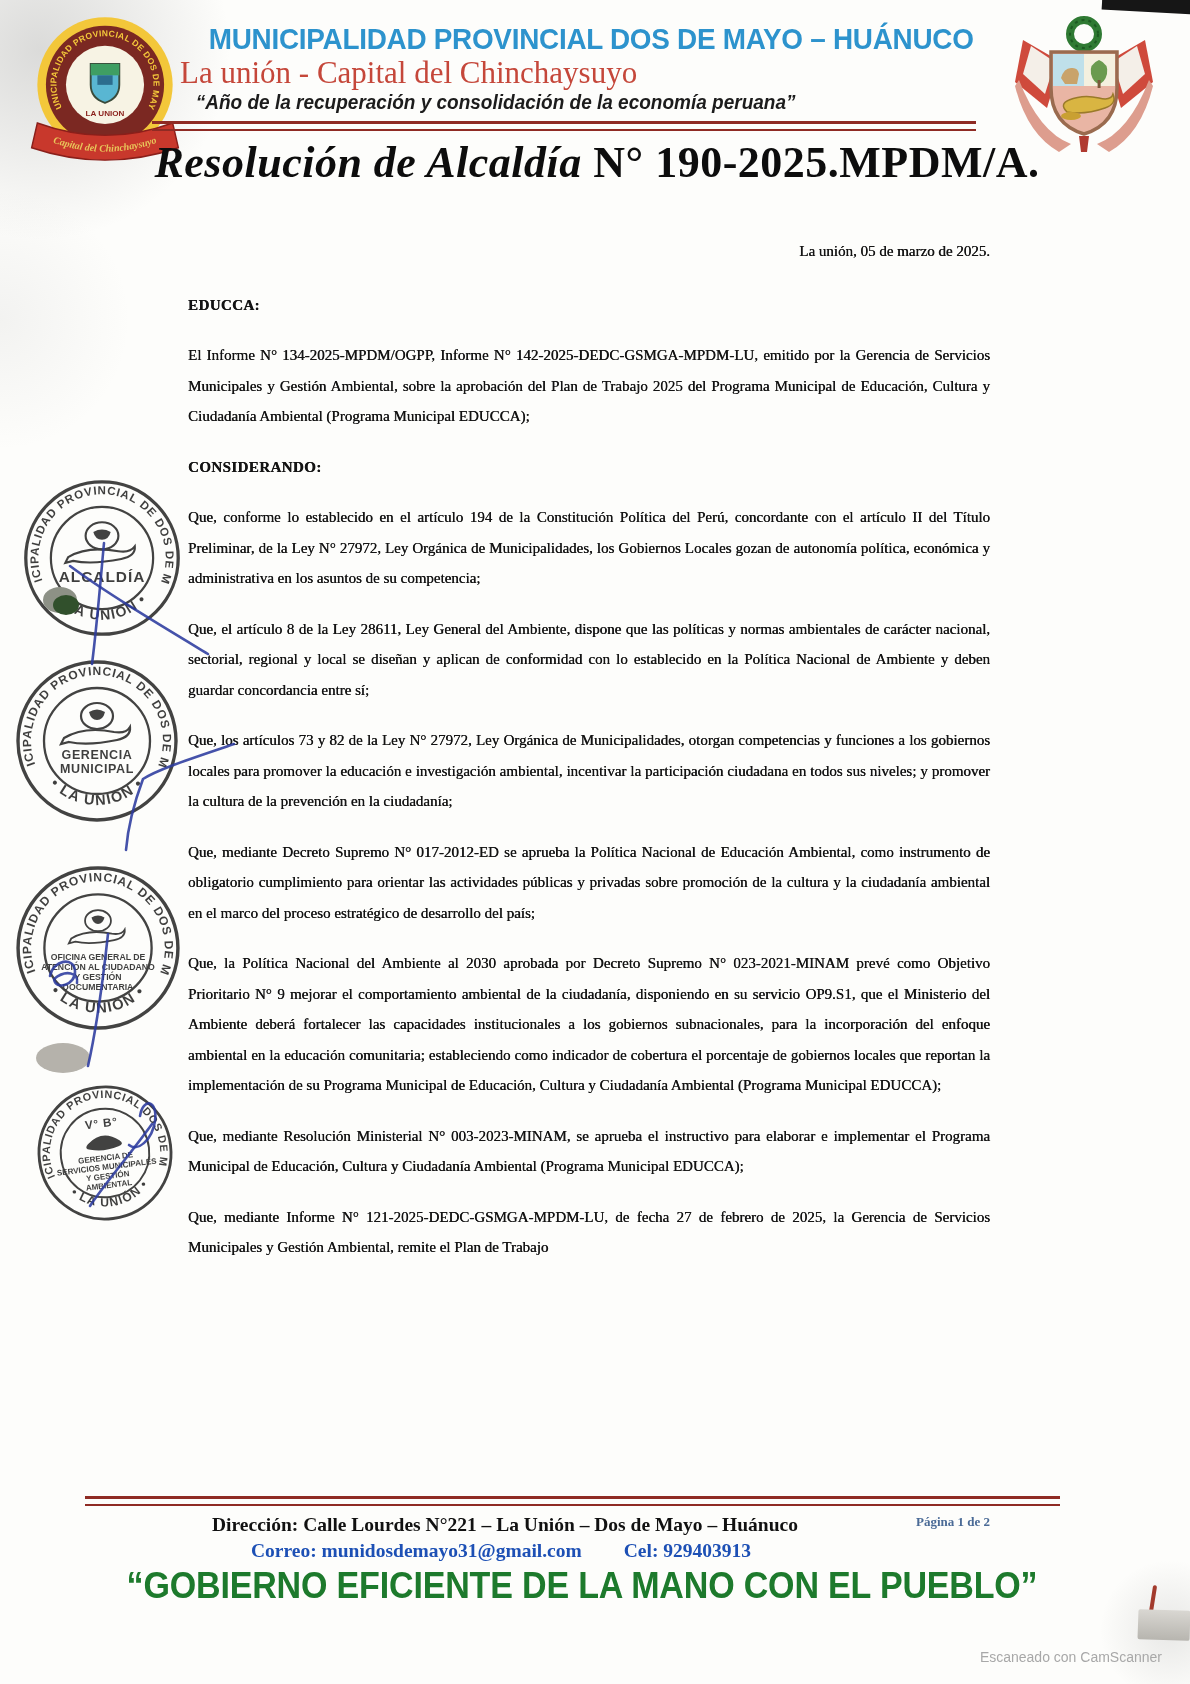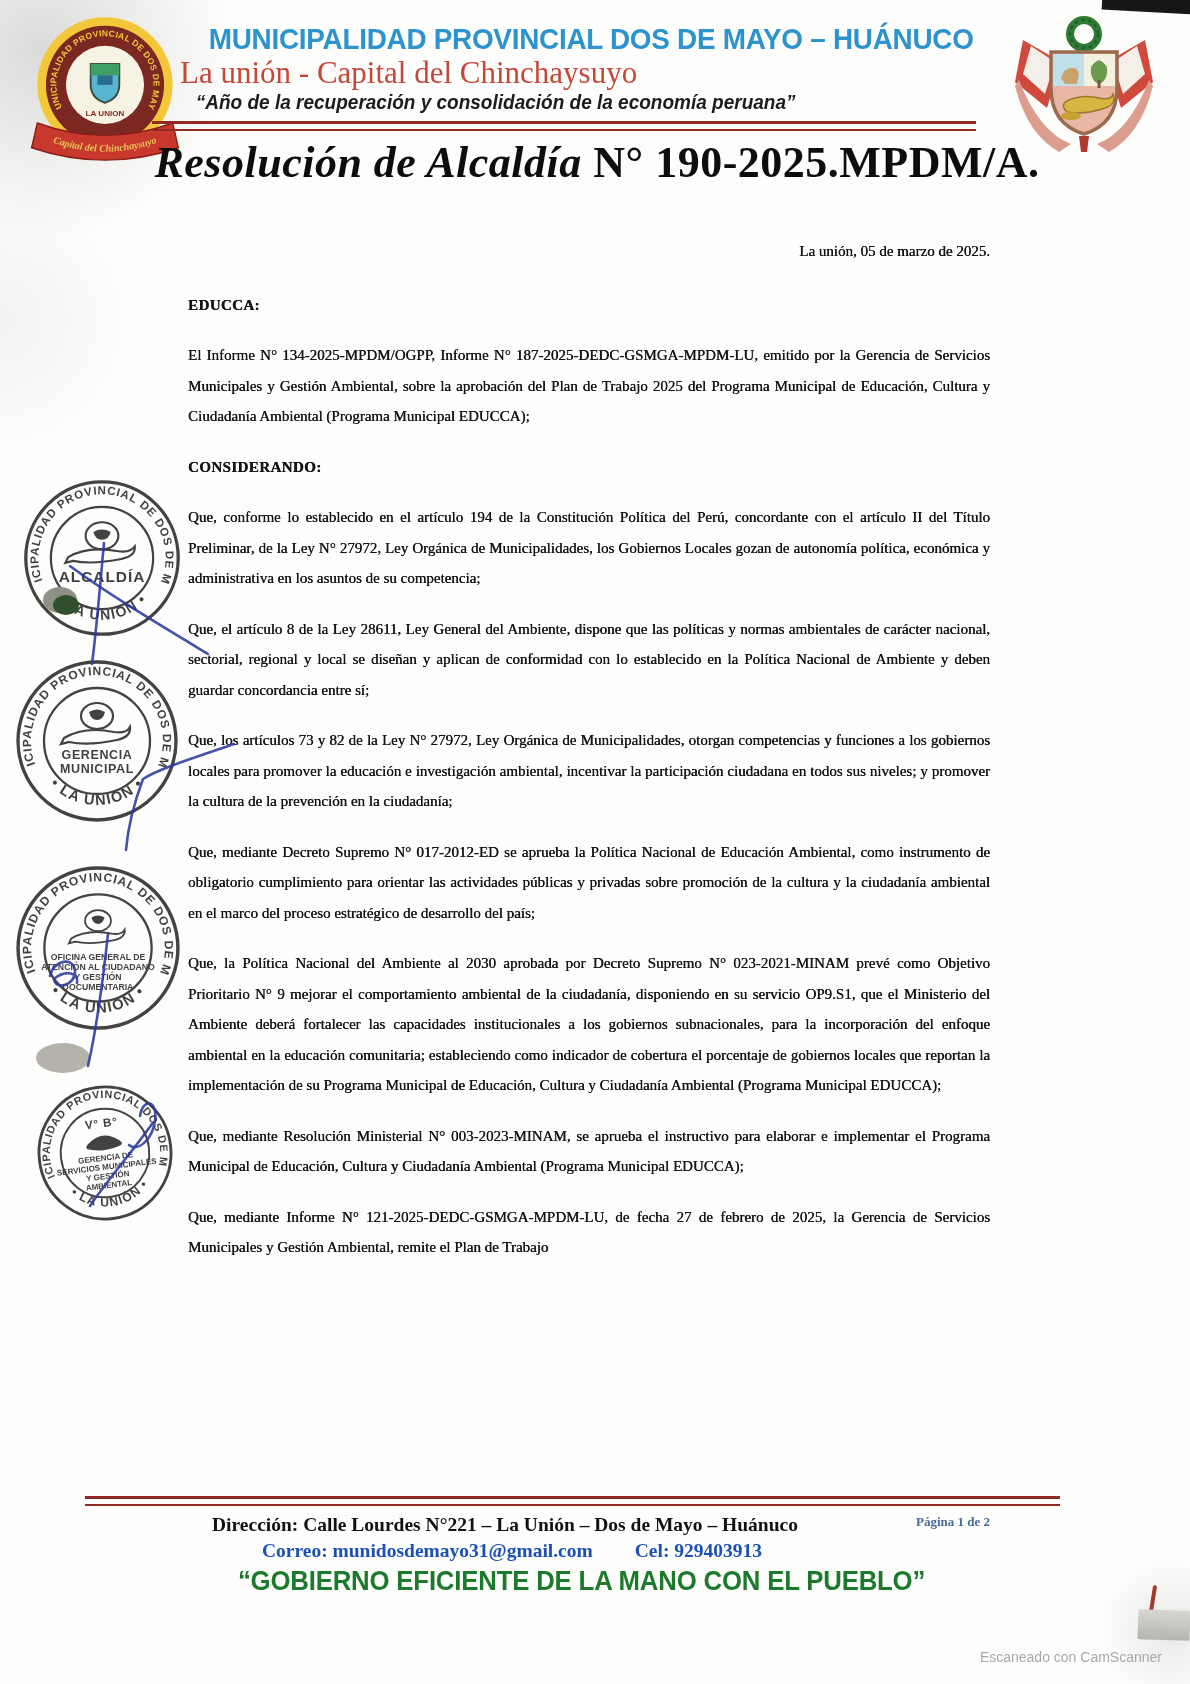--- a/index.html
+++ b/index.html
@@ -48,24 +48,24 @@
   .stamp .tiny{font-size:8.6px;font-weight:800;text-anchor:middle;}
   .stamp .vb{font-size:14px;font-weight:800;text-anchor:middle;letter-spacing:1px;}
   .stamp .emb{fill:none;stroke:#1d1d1d;stroke-width:2.2;}
   .stamp .embfill{fill:#1d1d1d;stroke:none;}
   
   .overlay{position:absolute;left:0;top:0;width:1190px;height:1684px;pointer-events:none;}
   .pen{fill:none;stroke:#2b3a9e;stroke-width:2.6;stroke-linecap:round;opacity:.88;}
   
   .f-address{position:absolute;left:120px;top:1514px;width:770px;text-align:center;font-weight:700;font-size:19.5px;color:#111;}
   .f-page{position:absolute;left:790px;top:1514px;width:200px;text-align:right;font-size:13px;color:#4a6a96;font-weight:600;}
-  .f-contact{position:absolute;left:127px;top:1540px;width:770px;text-align:center;font-weight:700;font-size:19.5px;color:#1d50b5;}
+  .f-contact{position:absolute;left:116px;top:1540px;width:770px;text-align:center;font-weight:700;font-size:19.5px;color:#1d50b5;}
   .f-contact .gap{display:inline-block;width:42px;}
   .f-slogan{position:absolute;left:0;top:1565px;width:1164px;text-align:center;
-    font-family:"Liberation Sans",sans-serif;font-weight:800;font-size:28px;color:#1d7a2c;letter-spacing:-.2px;}
+    font-family:"Liberation Sans",sans-serif;font-weight:800;font-size:37px;color:#1d7a2c;letter-spacing:-.2px;}
   .f-slogan span{display:inline-block;transform:scaleX(.92);white-space:nowrap;}
   .camscanner{position:absolute;right:28px;top:1649px;font-family:"Liberation Sans",sans-serif;font-size:14px;color:#a8a8a8;}
   
   .mark-tr{position:absolute;left:1102px;top:-4px;width:92px;height:16px;background:#161616;transform:rotate(3deg);}
   .corner-box{position:absolute;left:1138px;top:1610px;width:52px;height:30px;border-radius:2px;
     background:linear-gradient(#d9d7d2,#b7b5af);transform:rotate(2deg);}
   .corner-line{position:absolute;left:1151px;top:1585px;width:4px;height:28px;background:#a23a2c;transform:rotate(9deg);border-radius:2px;}
 </style>
 </head>
 <body>
@@ -124,21 +124,21 @@
     <div class="tagline">La unión - Capital del Chinchaysuyo</div>
     <div><span class="year-slogan">“Año de la recuperación y consolidación de la economía peruana”</span></div>
   </div>
   <div class="rule rule-header"></div>
 
   <div class="doc-title"><span class="it">Resolución de Alcaldía</span>&nbsp;<span>N° 190-2025.MPDM/A.</span></div>
 
   <div class="main">
     <p class="date-line">La unión, 05 de marzo de 2025.</p>
     <p class="sec-label">EDUCCA:</p>
-    <p class="para">El Informe N° 134-2025-MPDM/OGPP, Informe N° 187-2025-DEDC-GSMGA-MPDM-LU, emitido por la Gerencia de Servicios Municipales y Gestión Ambiental, sobre la aprobación del Plan de Trabajo 2025 del Programa Municipal de Educación, Cultura y Ciudadanía Ambiental (Programa Municipal EDUCCA);</p>
+    <p class="para">El Informe N° 134-2025-MPDM/OGPP, Informe N° 142-2025-DEDC-GSMGA-MPDM-LU, emitido por la Gerencia de Servicios Municipales y Gestión Ambiental, sobre la aprobación del Plan de Trabajo 2025 del Programa Municipal de Educación, Cultura y Ciudadanía Ambiental (Programa Municipal EDUCCA);</p>
     <p class="sec-label">CONSIDERANDO:</p>
     <p class="para">Que, conforme lo establecido en el artículo 194 de la Constitución Política del Perú, concordante con el artículo II del Título Preliminar, de la Ley N° 27972, Ley Orgánica de Municipalidades, los Gobiernos Locales gozan de autonomía política, económica y administrativa en los asuntos de su competencia;</p>
     <p class="para">Que, el artículo 8 de la Ley 28611, Ley General del Ambiente, dispone que las políticas y normas ambientales de carácter nacional, sectorial, regional y local se diseñan y aplican de conformidad con lo establecido en la Política Nacional de Ambiente y deben guardar concordancia entre sí;</p>
     <p class="para">Que, los artículos 73 y 82 de la Ley N° 27972, Ley Orgánica de Municipalidades, otorgan competencias y funciones a los gobiernos locales para promover la educación e investigación ambiental, incentivar la participación ciudadana en todos sus niveles; y promover la cultura de la prevención en la ciudadanía;</p>
     <p class="para">Que, mediante Decreto Supremo N° 017-2012-ED se aprueba la Política Nacional de Educación Ambiental, como instrumento de obligatorio cumplimiento para orientar las actividades públicas y privadas sobre promoción de la cultura y la ciudadanía ambiental en el marco del proceso estratégico de desarrollo del país;</p>
     <p class="para">Que, la Política Nacional del Ambiente al 2030 aprobada por Decreto Supremo N° 023-2021-MINAM prevé como Objetivo Prioritario N° 9 mejorar el comportamiento ambiental de la ciudadanía, disponiendo en su servicio OP9.S1, que el Ministerio del Ambiente deberá fortalecer las capacidades institucionales a los gobiernos subnacionales, para la incorporación del enfoque ambiental en la educación comunitaria; estableciendo como indicador de cobertura el porcentaje de gobiernos locales que reportan la implementación de su Programa Municipal de Educación, Cultura y Ciudadanía Ambiental (Programa Municipal EDUCCA);</p>
     <p class="para">Que, mediante Resolución Ministerial N° 003-2023-MINAM, se aprueba el instructivo para elaborar e implementar el Programa Municipal de Educación, Cultura y Ciudadanía Ambiental (Programa Municipal EDUCCA);</p>
     <p class="para">Que, mediante Informe N° 121-2025-DEDC-GSMGA-MPDM-LU, de fecha 27 de febrero de 2025, la Gerencia de Servicios Municipales y Gestión Ambiental, remite el Plan de Trabajo</p>
   </div>
 

